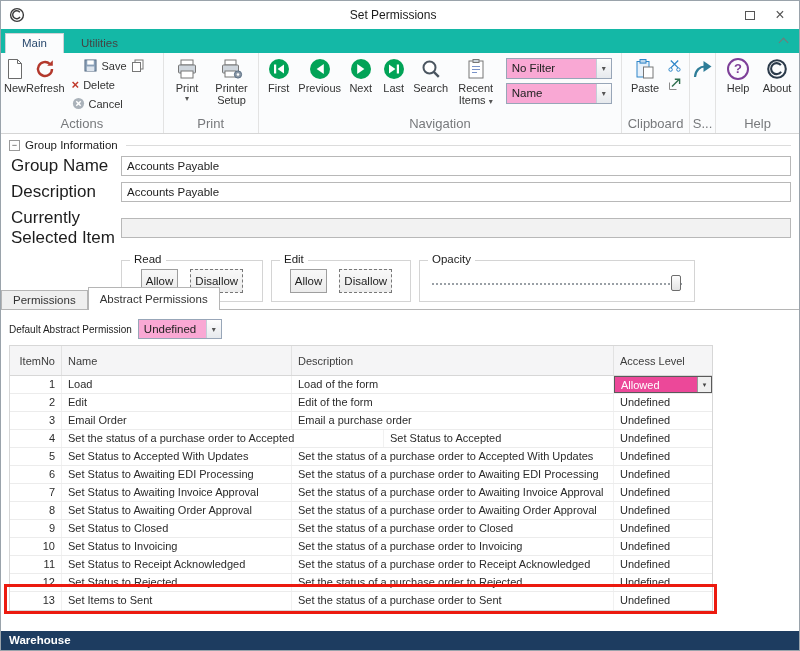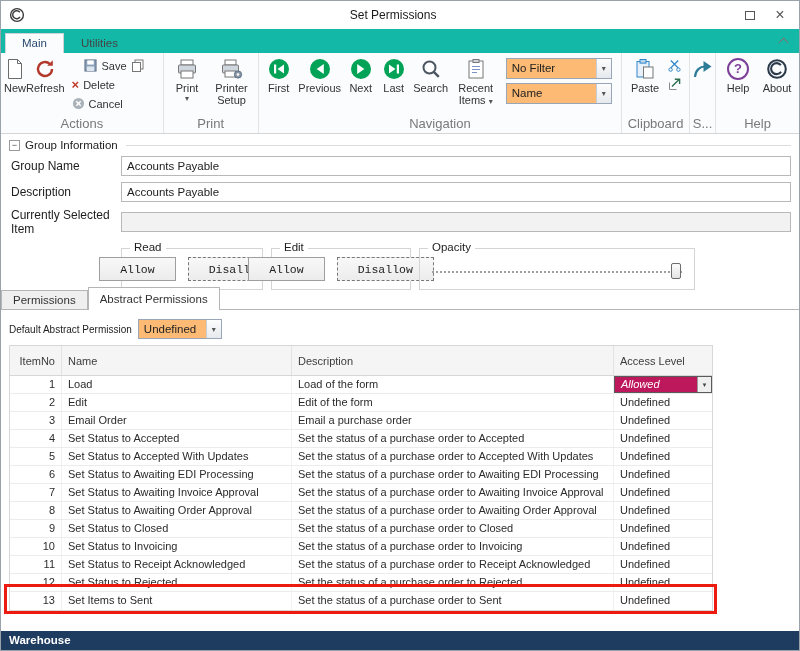--- a/index.html
+++ b/index.html
@@ -28,42 +28,42 @@
   .rg:last-child { border-right:none; }
   .rg-content { flex:1; display:flex; align-items:flex-start; padding:3px 2px 0 3px; }
   .rg-label { font-size:13px; color:#77797c; text-align:center; padding:0 0 2px; white-space:nowrap; overflow:hidden; }
   .rg-actions{width:163px} .rg-print{width:95px} .rg-nav{width:364px} .rg-clip{width:68px} .rg-s{width:26px} .rg-help{width:83px}
   .bb { display:flex; flex-direction:column; align-items:center; gap:2px; padding-top:2px; font-size:11px; line-height:1.12; color:#333; text-align:center; }
   .bb .caret { font-size:8px; color:#555; line-height:6px; }
   .smalls { display:flex; flex-direction:column; margin-left:5px; }
   .sb { display:flex; align-items:center; gap:4px; height:19px; font-size:11px; color:#333; padding:0 2px; }
   .sb-row { display:flex; align-items:center; justify-content:flex-end; width:76px; }
   .x-red { color:#c0392b; font-weight:bold; font-size:13px; line-height:13px; }
-  .combo { width:106px; height:21px; border:1px solid #98a6b8; background:#fdba74; display:flex; align-items:stretch; font-size:11.5px; }
+  .combo { width:106px; height:21px; border:1px solid #98a6b8; background:#f9a8d4; display:flex; align-items:stretch; font-size:11.5px; }
   .combo-text { flex:1; padding:3px 0 0 5px; white-space:nowrap; overflow:hidden; }
   .combo-btn { width:15px; border-left:1px solid #c4cdd8; background:linear-gradient(#fdfdfd,#e6e9ed); display:flex; align-items:center; justify-content:center; font-size:8px; color:#555; }
   .nav-combos { display:flex; flex-direction:column; gap:4px; margin:2px 0 0 6px; }
   .help-circle { width:22px; height:22px; border:2px solid #7d3f98; border-radius:50%; color:#7d3f98; font-weight:bold; font-size:13px; line-height:18px; text-align:center; }
 
   
   .gi { position:absolute; top:133px; left:0; right:0; height:153px; background:#fff; }
   .gi-header { display:flex; align-items:center; gap:5px; padding:5px 8px 2px 8px; }
   .minus-box { width:11px; height:11px; border:1px solid #9a9a9a; font-size:9px; line-height:8px; text-align:center; color:#444; }
   .gi-title { font-size:11.5px; color:#222; white-space:nowrap; }
   .gi-rule { flex:1; height:1px; background:#dcdcdc; margin-left:3px; }
   .gi-row { display:flex; align-items:center; padding:3px 8px 3px 10px; }
-  .gi-label { width:110px; font-size:12px; color:#1d1d1d; }
+  .gi-label { width:110px; font-size:17px; color:#1d1d1d; }
   .tb { flex:1; height:20px; border:1px solid #b8b8b8; background:#fff; font-size:11.5px; padding:0 5px; font-family:inherit; color:#1d1d1d; }
   .tb.disabled { background:#f2f2f2; }
   .gi-boxes { display:flex; padding:9px 8px 0 120px; gap:8px; }
   .gbox { position:relative; border:1px solid #d4d4d4; height:42px; display:flex; align-items:center; justify-content:center; gap:12px; }
   .gbox-read{width:142px} .gbox-edit{width:140px}
   .gbox-opacity{width:276px; justify-content:flex-start;}
   .gbox-legend { position:absolute; top:-8px; left:8px; background:#fff; padding:0 4px; font-size:11.5px; color:#1d1d1d; }
-  .btn { height:24px; padding:0 20px; font-size:11.5px; background:linear-gradient(#f8f8f8,#ececec); border:1px solid #9e9e9e; color:#1d1d1d; font-family:Liberation Mono, monospace; }
+  .btn { height:24px; padding:0 4px; font-size:11.5px; background:linear-gradient(#f8f8f8,#ececec); border:1px solid #9e9e9e; color:#1d1d1d; font-family:Liberation Sans, sans-serif; }
   .btn.dashed { border:1px dashed #777; }
   .slider { flex:1; margin:6px 12px 0; position:relative; height:18px; }
   .slider-track { position:absolute; left:0; right:0; top:8px; border-top:2px dotted #9aa0a6; }
   .slider-thumb { position:absolute; right:1px; top:0; width:10px; height:16px; background:linear-gradient(#fdfdfd,#e4e4e4); border:1px solid #6d6d6d; border-radius:2px; }
 
   
   .tabstrip { position:absolute; top:286px; left:0; height:23px; display:flex; align-items:flex-end; z-index:2; }
   .tab { height:20px; line-height:19px; padding:0 11px; background:#efefef; border:1px solid #b5b5b5; font-size:11.5px; color:#333; }
   .tab.active { height:23px; line-height:22px; background:#fff; border-bottom:none; }
   .tab-panel { position:absolute; top:308px; left:0; right:0; bottom:19px; background:#fff; border-top:1px solid #b5b5b5; z-index:1; }
@@ -77,21 +77,21 @@
   .hcell { padding:0 6px; border-right:1px solid #e2e2e2; display:flex; align-items:center; }
   .hcell:last-child { border-right:none; }
   .col-itemno{width:52px; justify-content:flex-end;}
   .col-name{width:230px} .col-desc{width:322px}
   .col-access{width:98px}
   .grid-row { display:flex; height:18px; border-bottom:1px solid #ececec; background:#fff; }
   .grid-row:last-child { border-bottom:none; }
   .grid-cell { padding:0 6px; border-right:1px solid #f1f1f1; line-height:17px; white-space:nowrap; overflow:hidden; }
   .grid-cell.col-itemno { text-align:right; }
   .grid-cell.col-access { border-right:none; }
-  .grid-cell.allowed { background:#be185d; color:#fff; display:flex; align-items:center; padding:0 0 0 6px; border:1px solid #5a5a5a;font-style:italic; }
+  .grid-cell.allowed { background:#ec4899; color:#fff; display:flex; padding:0 0 0 6px; border:1px solid #5a5a5a; }
   .allowed-text { flex:1; }
   .allowed-drop { width:14px; height:100%; background:#efefef; color:#444; border-left:1px solid #999; display:flex; align-items:center; justify-content:center; font-size:7px; }
 
   
   .statusbar { position:absolute; left:0; right:0; bottom:0; height:19px; background:#1d3c60; color:#fff; font-size:11.5px; font-weight:bold; line-height:19px; padding-left:8px; }
   .annotation { position:absolute; left:3px; top:583px; width:713px; height:30px; border:3px solid #ec1a0f; pointer-events:none; z-index:5; }
 
   svg { display:block; }
 </style>
 </head>
@@ -436,22 +436,22 @@
             <div class="grid-cell col-access">Undefined</div>
           </div>
           <div class="grid-row">
             <div class="grid-cell col-itemno">3</div>
             <div class="grid-cell col-name">Email Order</div>
             <div class="grid-cell col-desc">Email a purchase order</div>
             <div class="grid-cell col-access">Undefined</div>
           </div>
           <div class="grid-row">
             <div class="grid-cell col-itemno">4</div>
+            <div class="grid-cell col-desc">Set the status of a purchase order to Accepted</div>
             <div class="grid-cell col-name">Set Status to Accepted</div>
-            <div class="grid-cell col-desc">Set the status of a purchase order to Accepted</div>
             <div class="grid-cell col-access">Undefined</div>
           </div>
           <div class="grid-row">
             <div class="grid-cell col-itemno">5</div>
             <div class="grid-cell col-name">Set Status to Accepted With Updates</div>
             <div class="grid-cell col-desc">Set the status of a purchase order to Accepted With Updates</div>
             <div class="grid-cell col-access">Undefined</div>
           </div>
           <div class="grid-row">
             <div class="grid-cell col-itemno">6</div>

